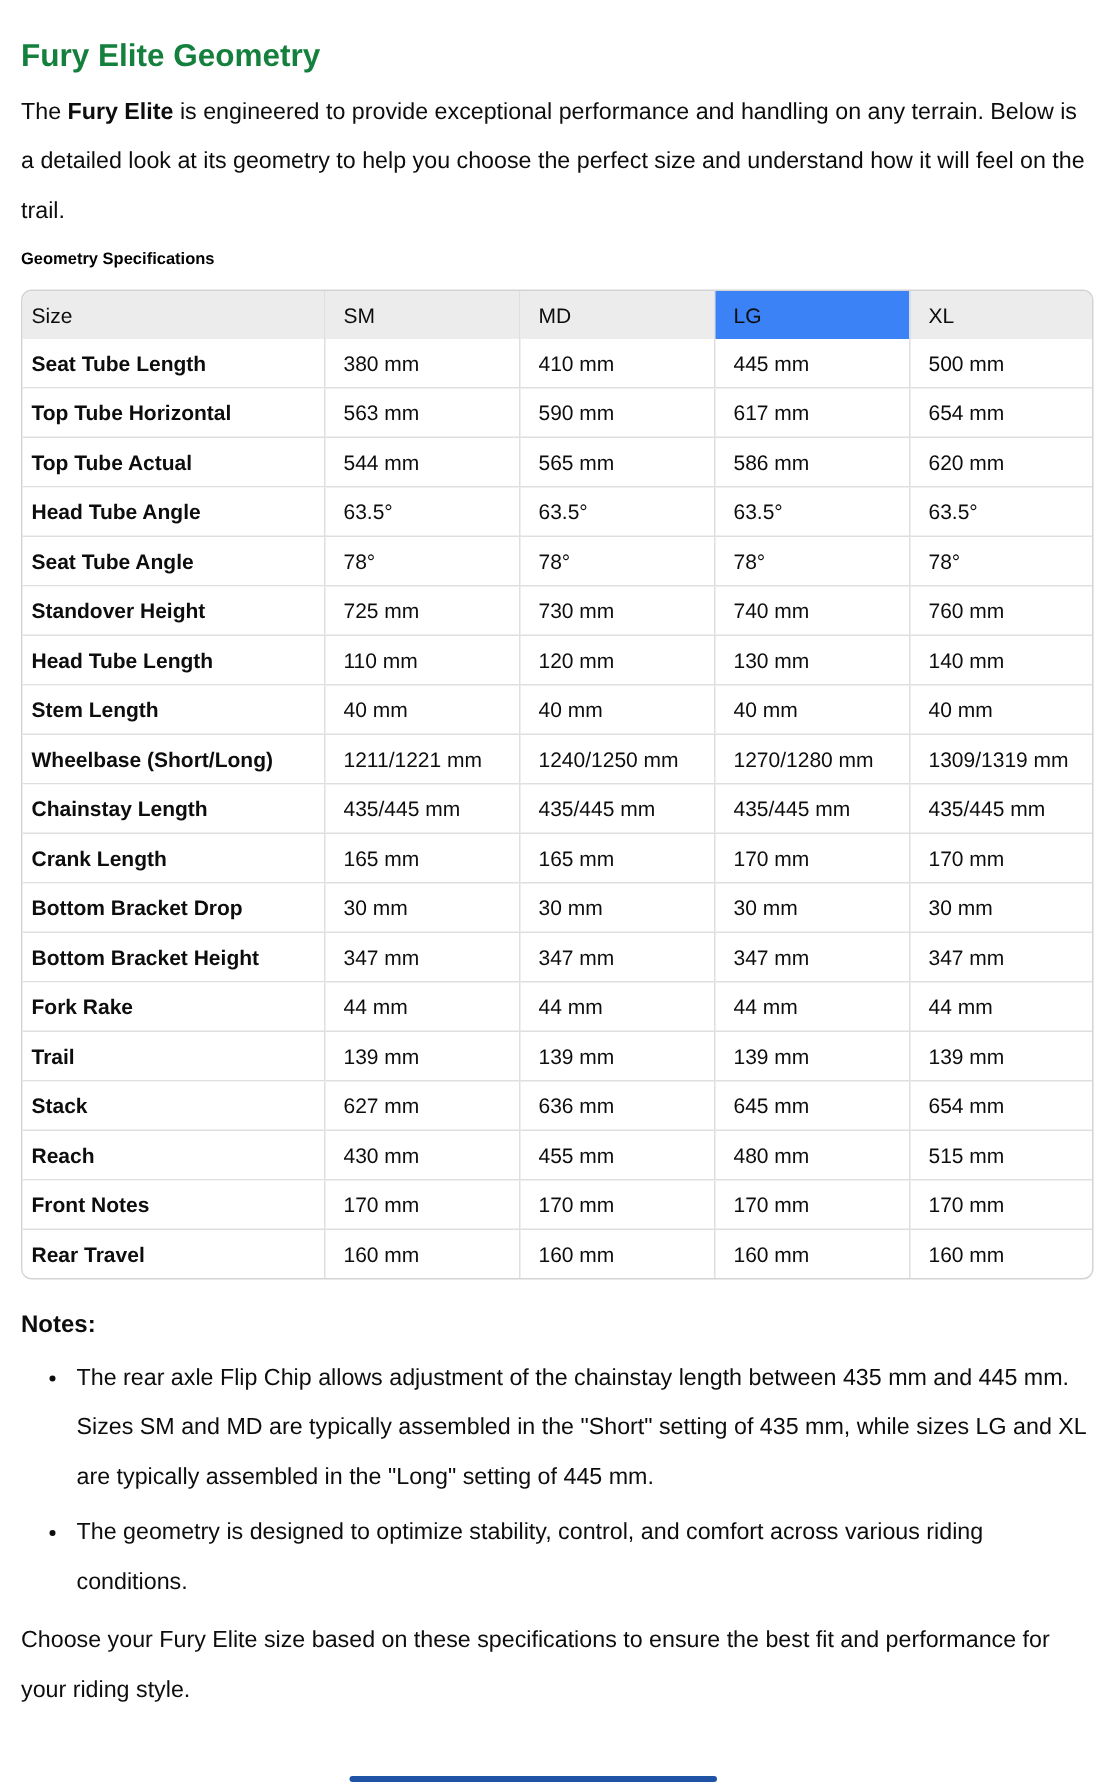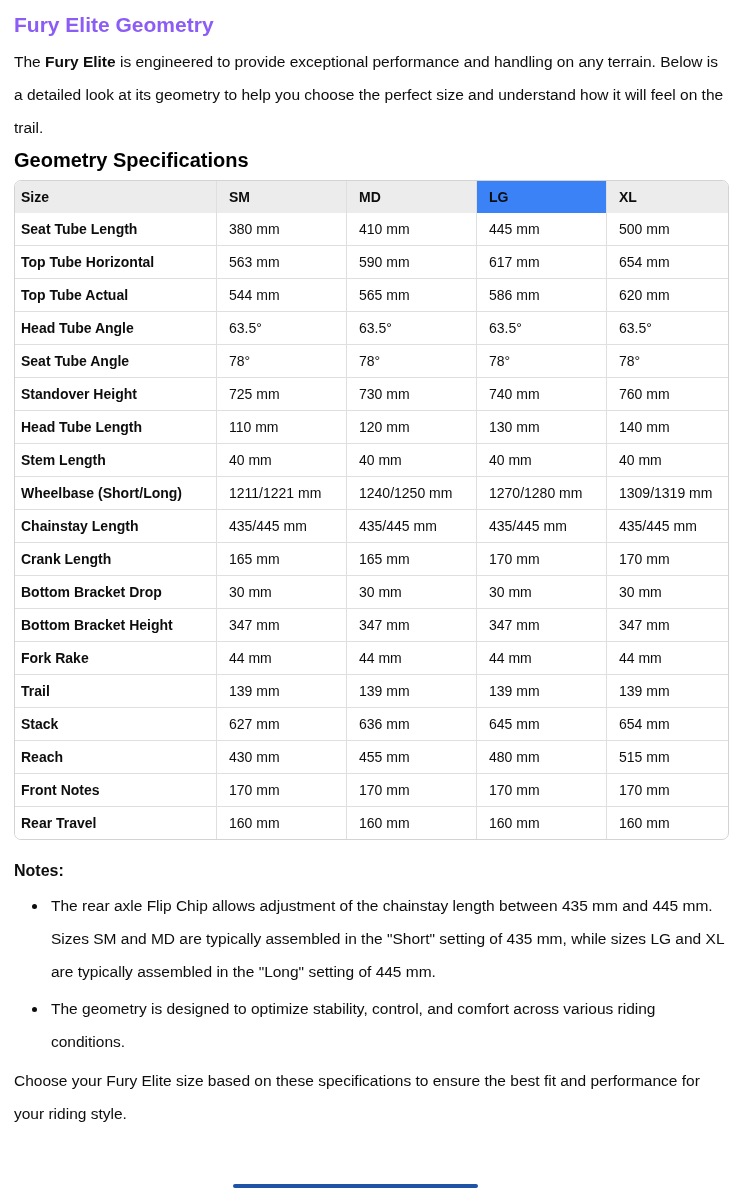--- a/index.html
+++ b/index.html
@@ -11,32 +11,32 @@
     position: relative;
     font-family: "Liberation Sans", "DejaVu Sans", sans-serif;
     color: #0d0d0d;
   }
   .page { padding: 12px 14px 0 14px; }
 
   .page-title {
     font-size: 21px;
     line-height: 26px;
     font-weight: 700;
-    color: #8b5cf6;
-    margin: 0 0 7px 0;
+    color: #15803d;
+    margin: 13px 0 7px 0;
   }
   .intro {
     font-size: 15.5px;
     line-height: 33px;
     margin: 0;
   }
   .intro b { font-weight: 700; }
 
   .section-heading {
-    font-size: 20px;
+    font-size: 11px;
     line-height: 21px;
     font-weight: 700;
     color: #000000;
     margin: 6px 0 9px 0;
   }
 
   .table-wrap {
     width: 715px;
     border: 1px solid #d3d3d3;
     border-radius: 7px;
@@ -58,21 +58,21 @@
     border-right: 1px solid #dfdfdf;
     white-space: nowrap;
     overflow: hidden;
     box-sizing: border-box;
   }
   table.geometry th:first-child, table.geometry td:first-child { padding-left: 6px; }
   table.geometry th:last-child, table.geometry td:last-child { border-right: none; }
   table.geometry tr:last-child th, table.geometry tr:last-child td { border-bottom: none; }
   table.geometry thead th {
     background: #ececec;
-    font-weight: 700;
+    font-weight: 400;
   }
   table.geometry tbody th { font-weight: 700; background: #ffffff; }
   table.geometry tbody td { font-weight: 400; }
 
   .notes-label {
     font-size: 16px;
     line-height: 21px;
     font-weight: 700;
     margin: 20px 0 0 0;
   }

